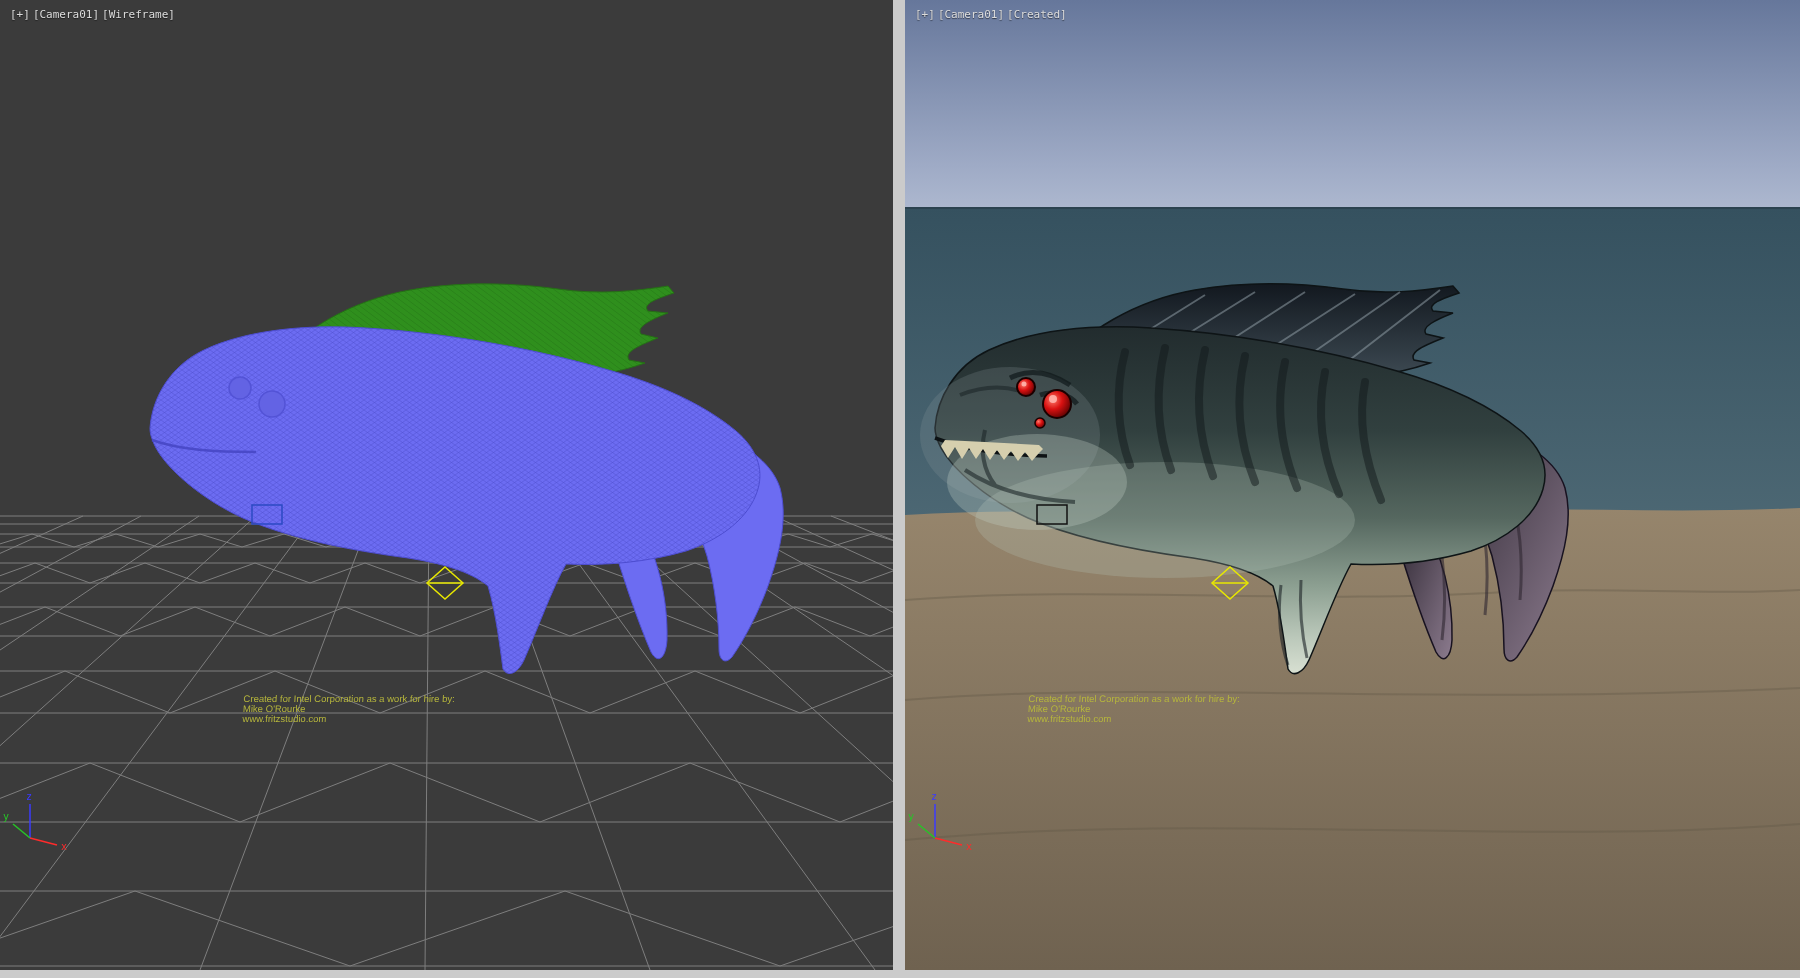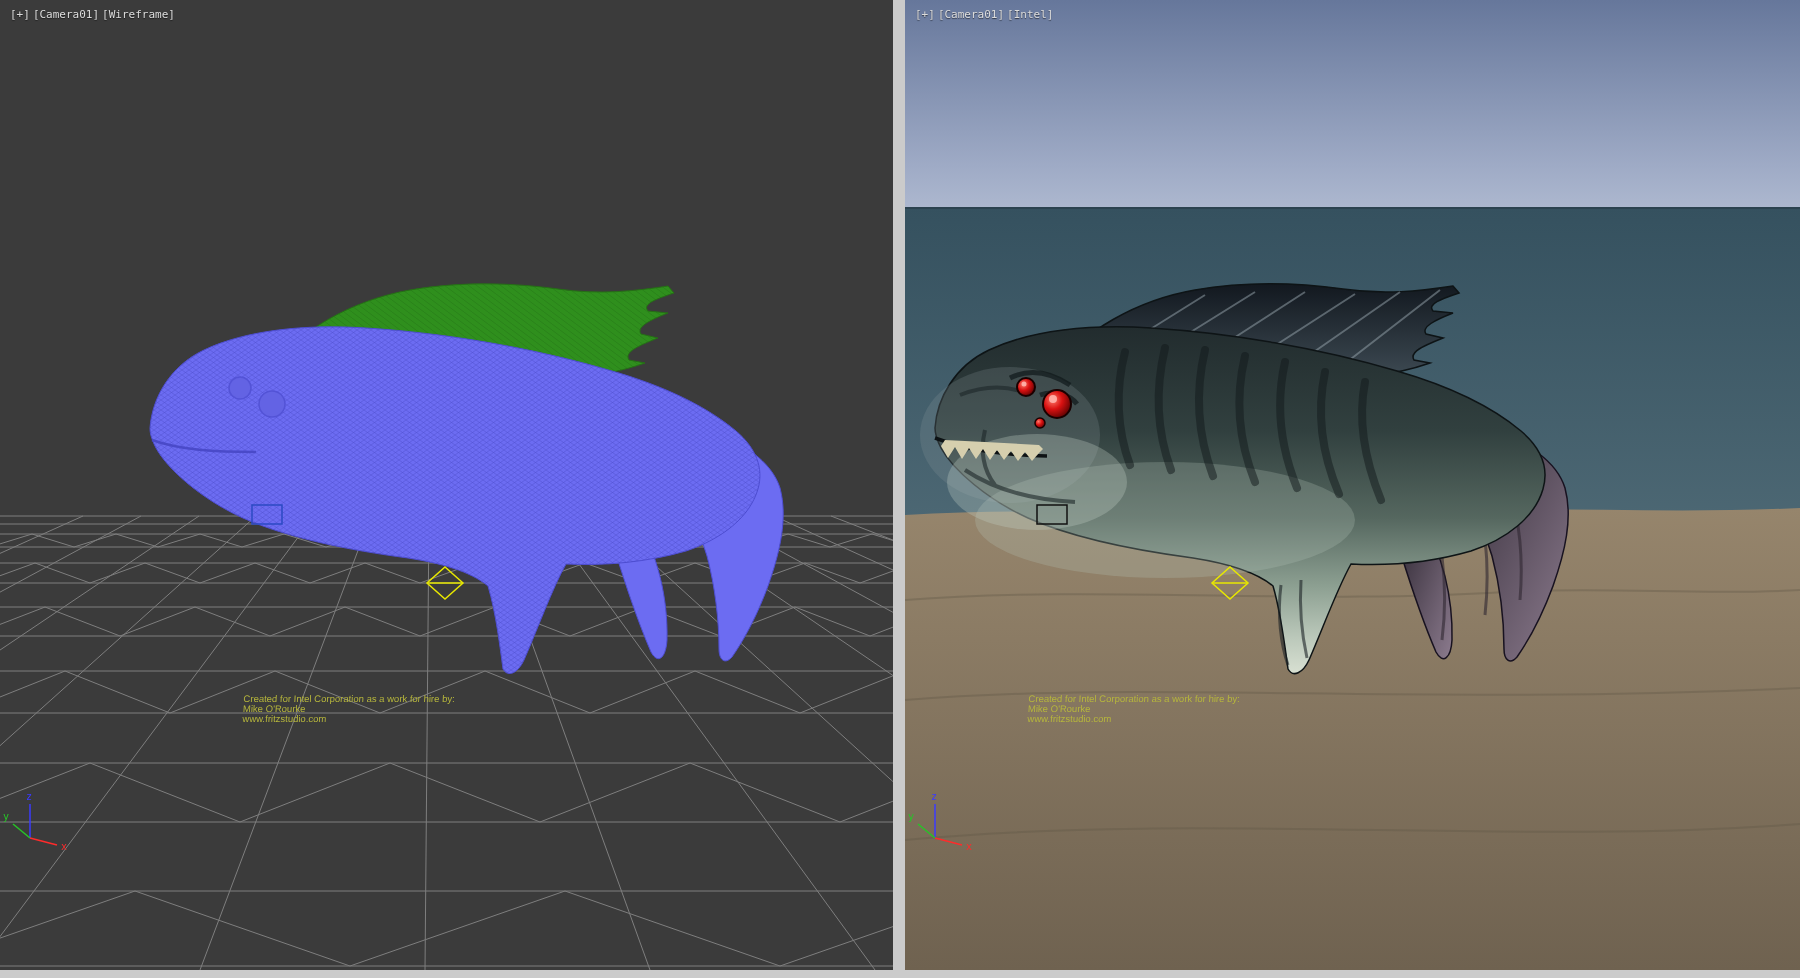--- a/index.html
+++ b/index.html
@@ -92,21 +92,21 @@
     </svg>
   </div>
 
   <div class="divider"></div>
 
   <div class="vp vp-right">
 
     <div class="vp-label">
       <span>[+]</span>
       <span>[Camera01]</span>
-      <span>[Intel]</span>
+      <span>[Created]</span>
     </div>
 
     <div class="credit credit-right">
       <div class="l1">Created for Intel Corporation as a work for hire by:</div>
       <div class="l2">Mike O'Rourke</div>
       <div class="l3">www.fritzstudio.com</div>
     </div>
 
     <svg class="scene" width="895" height="970" viewBox="0 0 895 970">
       <defs>

